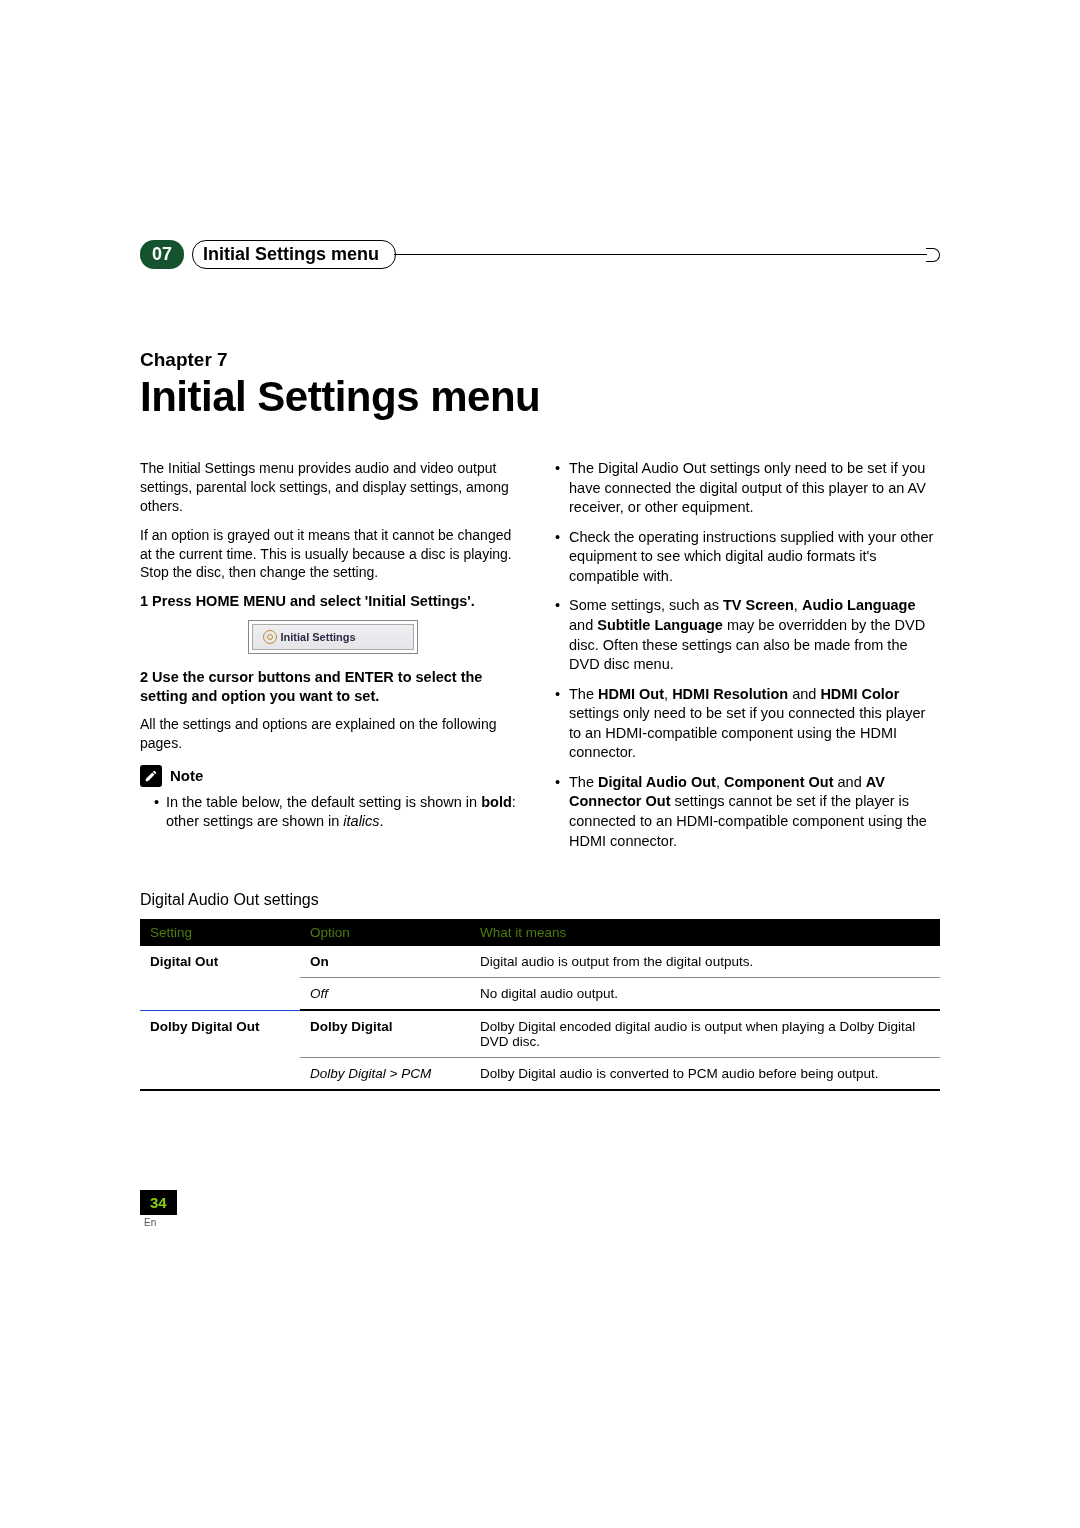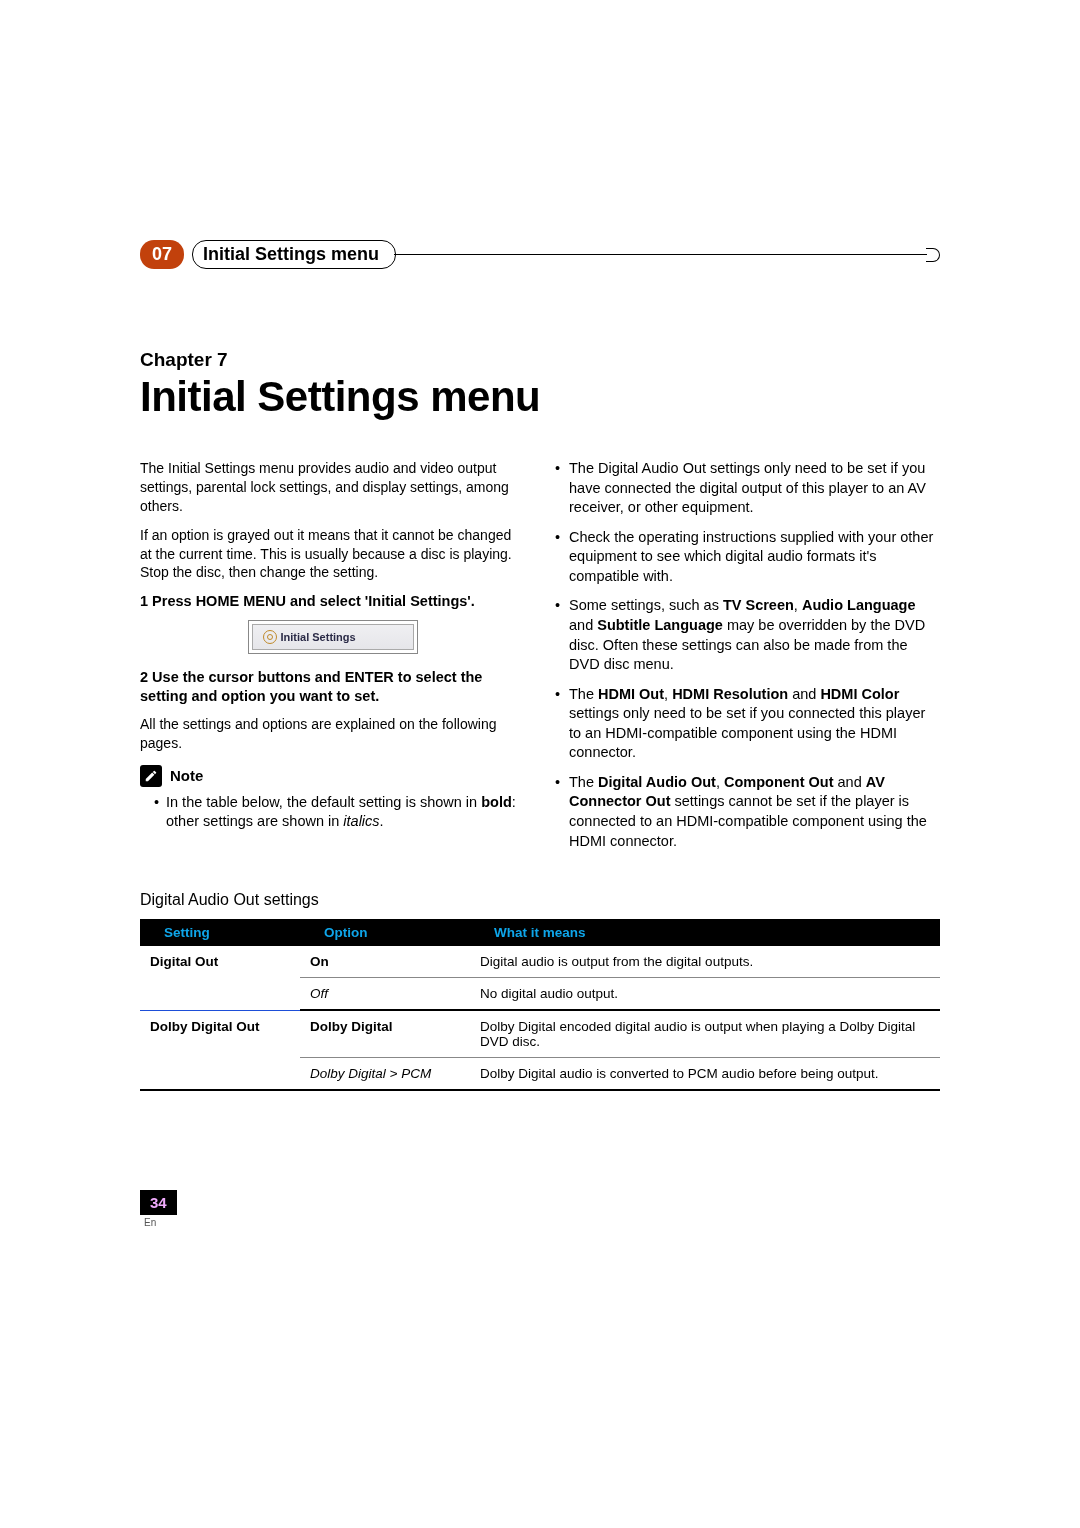--- a/index.html
+++ b/index.html
@@ -13,21 +13,21 @@
   }
   .page {
     padding: 240px 140px 0 140px;
   }
   .header-bar {
     display: flex;
     align-items: center;
     margin-bottom: 80px;
   }
   .chapter-badge {
-    background: #c2410c;
+    background: #14532d;
     color: #fff;
     font-weight: bold;
     font-size: 18px;
     padding: 4px 12px;
     border-radius: 14px;
     margin-right: 8px;
   }
   .header-title-wrap {
     border: 1.5px solid #000;
     border-radius: 14px;
@@ -138,39 +138,39 @@
     font-weight: normal;
     font-size: 16px;
     margin: 30px 0 10px 0;
   }
   table.settings {
     width: 100%;
     border-collapse: collapse;
     font-size: 13.5px;
   }
   table.settings thead th {
-    background: #000; color: #0ea5e9; text-align: left;
-    font-weight: bold; padding: 6px 24px;
+    background: #000; color: #4d7c0f; text-align: left;
+    font-weight: normal; padding: 6px 10px;
   }
   table.settings tbody td {
     padding: 8px 10px; vertical-align: top;
     border-bottom: 1px solid #000;
   }
   table.settings tbody tr.inner td { border-bottom: 1px solid #888; }
   table.settings tbody tr.group-end td { border-bottom: 2px solid #000; }
   table.settings col.c1 { width: 160px; }
   table.settings col.c2 { width: 170px; }
 
   .page-number {
     position: absolute;
     left: 140px;
     bottom: 300px;
   }
   .page-number .num {
-    background: #000; color:#f0abfc; font-weight:bold;
+    background: #000; color:#84cc16; font-weight:bold;
     padding: 4px 10px; font-size: 15px; display:inline-block;
   }
   .page-number .lang {
     font-size: 10px; color:#555; margin-top:2px; padding-left:4px;
   }
 </style>
 </head>
 <body>
 
 <div class="page">

